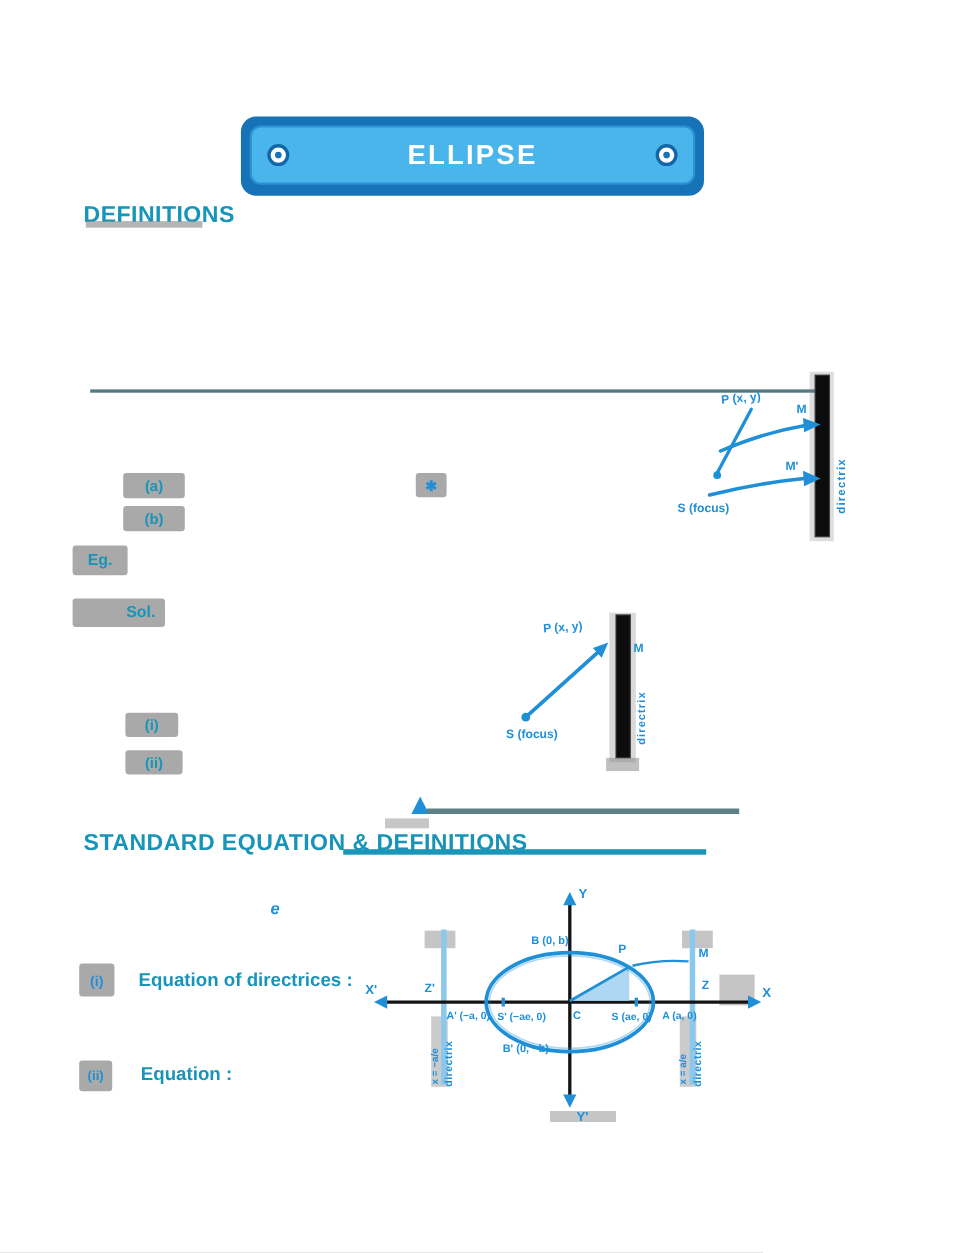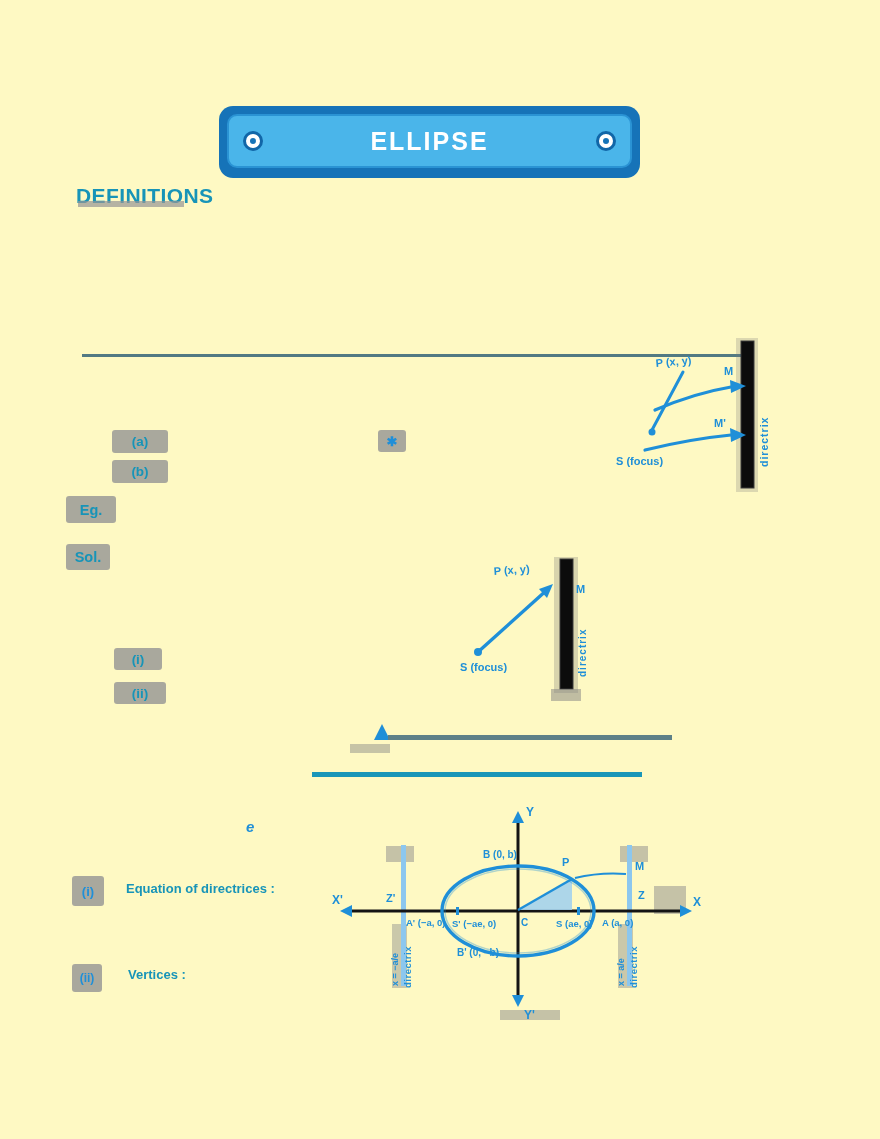--- a/index.html
+++ b/index.html
@@ -1,37 +1,37 @@
 <!DOCTYPE html>
 <html><head>
 <meta charset="utf-8">
 <style>
   html,body{margin:0;padding:0;background:#000;}
-  .page{position:relative;width:880px;height:1139px;background:#fef9c3;
+  .page{position:relative;width:880px;height:1139px;background:#ffffff;
         font-family:"Liberation Sans",sans-serif;overflow:hidden;}
   
   .banner-back{position:absolute;left:219px;top:106px;width:421px;height:72px;
                background:#1673b8;border-radius:14px;}
   .banner{position:absolute;left:227px;top:114px;width:405px;height:54px;
           background:#4ab5ea;border:2px solid #2a93d4;border-radius:10px;
           display:flex;align-items:center;padding:0 14px;box-sizing:border-box;}
   .banner-title{flex:1;text-align:center;color:#ffffff;font-size:25px;
                 font-weight:bold;letter-spacing:2px;}
   .rivet{width:14px;height:14px;border-radius:50%;background:#ffffff;
          border:3px solid #1166a8;display:flex;align-items:center;justify-content:center;}
   .rivet-dot{width:6px;height:6px;border-radius:50%;background:#1673b8;}
   
   .h-teal{position:absolute;color:#1794b8;font-weight:bold;font-size:21px;letter-spacing:.4px;}
   .rule{position:absolute;}
   
   .chip{position:absolute;background:rgba(148,148,148,0.8);border-radius:3px;
         display:flex;align-items:center;justify-content:center;font-weight:bold;}
   .chip.teal{color:#1794b8;font-size:13.5px;}
   .chip.blue{color:#1f8fd8;font-size:13px;}
-  .label-teal{position:absolute;color:#1794b8;font-weight:bold;font-size:13px;text-align:right;}
+  .label-teal{position:absolute;color:#1794b8;font-weight:bold;font-size:17px;text-align:right;}
   .blue-e{position:absolute;color:#1f8fd8;font-weight:bold;font-style:italic;font-size:15px;}
   svg.d{position:absolute;overflow:visible;}
   svg text{font-family:"Liberation Sans",sans-serif;font-weight:bold;fill:#1f8fd8;}
 </style>
 </head>
 <body>
 
 <div class="page">
 
   <div class="banner-back"></div>
@@ -64,21 +64,21 @@
     <text x="114" y="92" font-size="11">M'</text>
     <text x="16" y="130" font-size="11">S (focus)</text>
     <text font-size="10.5" letter-spacing="1" transform="translate(168,132) rotate(-90)">directrix</text>
   </svg>
 
   <div class="chip teal" style="left:112px;top:430px;width:56px;height:23px;">(a)</div>
   <div class="chip teal" style="left:112px;top:460px;width:56px;height:23px;">(b)</div>
   <div class="chip blue" style="left:378px;top:430px;width:28px;height:22px;">✱</div>
 
   <div class="chip teal" style="left:66px;top:496px;width:50px;height:27px;font-size:14.5px;">Eg.</div>
-  <div class="chip teal" style="left:66px;top:544px;width:44px;height:26px;font-size:14.5px;">Sol.</div>
+  <div class="chip teal" style="left:66px;top:544px;width:44px;height:26px;font-size:14.5px;padding-left:40px;">Sol.</div>
 
   <svg class="d" style="left:450px;top:555px;" width="155" height="150" viewBox="0 0 155 150">
     <rect x="104" y="2" width="24" height="136" fill="rgba(120,120,120,0.28)"></rect>
     <rect x="110" y="4" width="13" height="130" fill="#0c0c0c" stroke="#3a3a3a" stroke-width="1"></rect>
     <rect x="101" y="134" width="30" height="12" fill="rgba(130,130,130,0.5)"></rect>
     <path d="M 28 97 L 98 34" stroke="#1f8fd8" stroke-width="3.4" stroke-linecap="round" fill="none"></path>
     <polygon points="103,29 97,43 89,34" fill="#1f8fd8"></polygon>
     <circle cx="28" cy="97" r="4" fill="#1f8fd8"></circle>
     <text x="44" y="20" font-size="11" transform="rotate(-4 44 20)">P (x, y)</text>
     <text x="126" y="38" font-size="11">M</text>
@@ -88,29 +88,30 @@
 
   <div class="chip teal" style="left:114px;top:648px;width:48px;height:22px;">(i)</div>
   <div class="chip teal" style="left:114px;top:682px;width:52px;height:22px;">(ii)</div>
 
   <svg class="d" style="left:370px;top:720px;" width="26" height="24" viewBox="0 0 26 24">
     <polygon points="12,4 4,20 20,20" fill="#1f8fd8"></polygon>
   </svg>
   <div class="rule" style="left:388px;top:735px;width:284px;height:5px;background:#5d8088;"></div>
   <div class="rule" style="left:350px;top:744px;width:40px;height:9px;background:rgba(130,130,130,0.45);"></div>
 
+  <div class="h-teal" style="left:76px;top:755px;">STANDARD EQUATION &amp; DEFINITIONS</div>
   <div class="rule" style="left:312px;top:772px;width:330px;height:5px;background:#1a96b8;"></div>
 
   <div class="blue-e" style="left:246px;top:818px;">e</div>
 
   <div class="chip blue" style="left:72px;top:876px;width:32px;height:30px;">(i)</div>
   <div class="label-teal" style="left:126px;top:881px;">Equation of directrices :</div>
 
   <div class="chip blue" style="left:72px;top:964px;width:30px;height:28px;font-size:12px;">(ii)</div>
-  <div class="label-teal" style="left:128px;top:967px;">Vertices :</div>
+  <div class="label-teal" style="left:128px;top:967px;">Equation :</div>
 
   <svg class="d" style="left:330px;top:800px;" width="380" height="228" viewBox="0 0 380 228">
 
     <rect x="56" y="46" width="28" height="16" fill="rgba(140,140,140,0.5)"></rect>
     <rect x="290" y="46" width="28" height="16" fill="rgba(140,140,140,0.5)"></rect>
     <rect x="324" y="86" width="32" height="28" fill="rgba(140,140,140,0.5)"></rect>
     <rect x="62" y="124" width="15" height="64" fill="rgba(140,140,140,0.45)"></rect>
     <rect x="288" y="124" width="15" height="64" fill="rgba(140,140,140,0.45)"></rect>
     <rect x="170" y="210" width="60" height="10" fill="rgba(140,140,140,0.5)"></rect>
 

